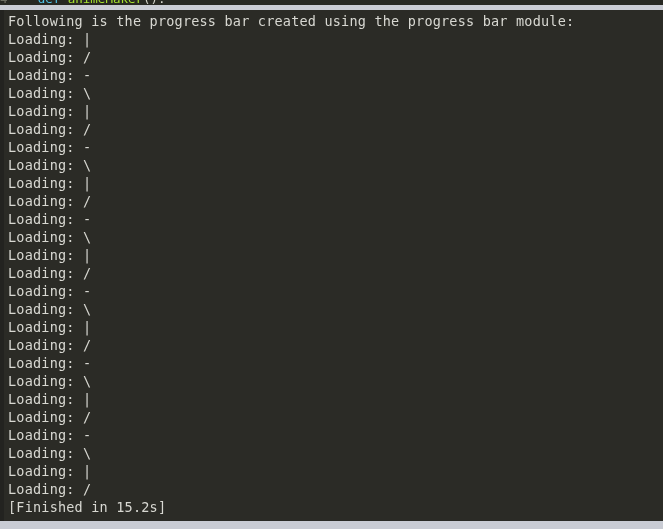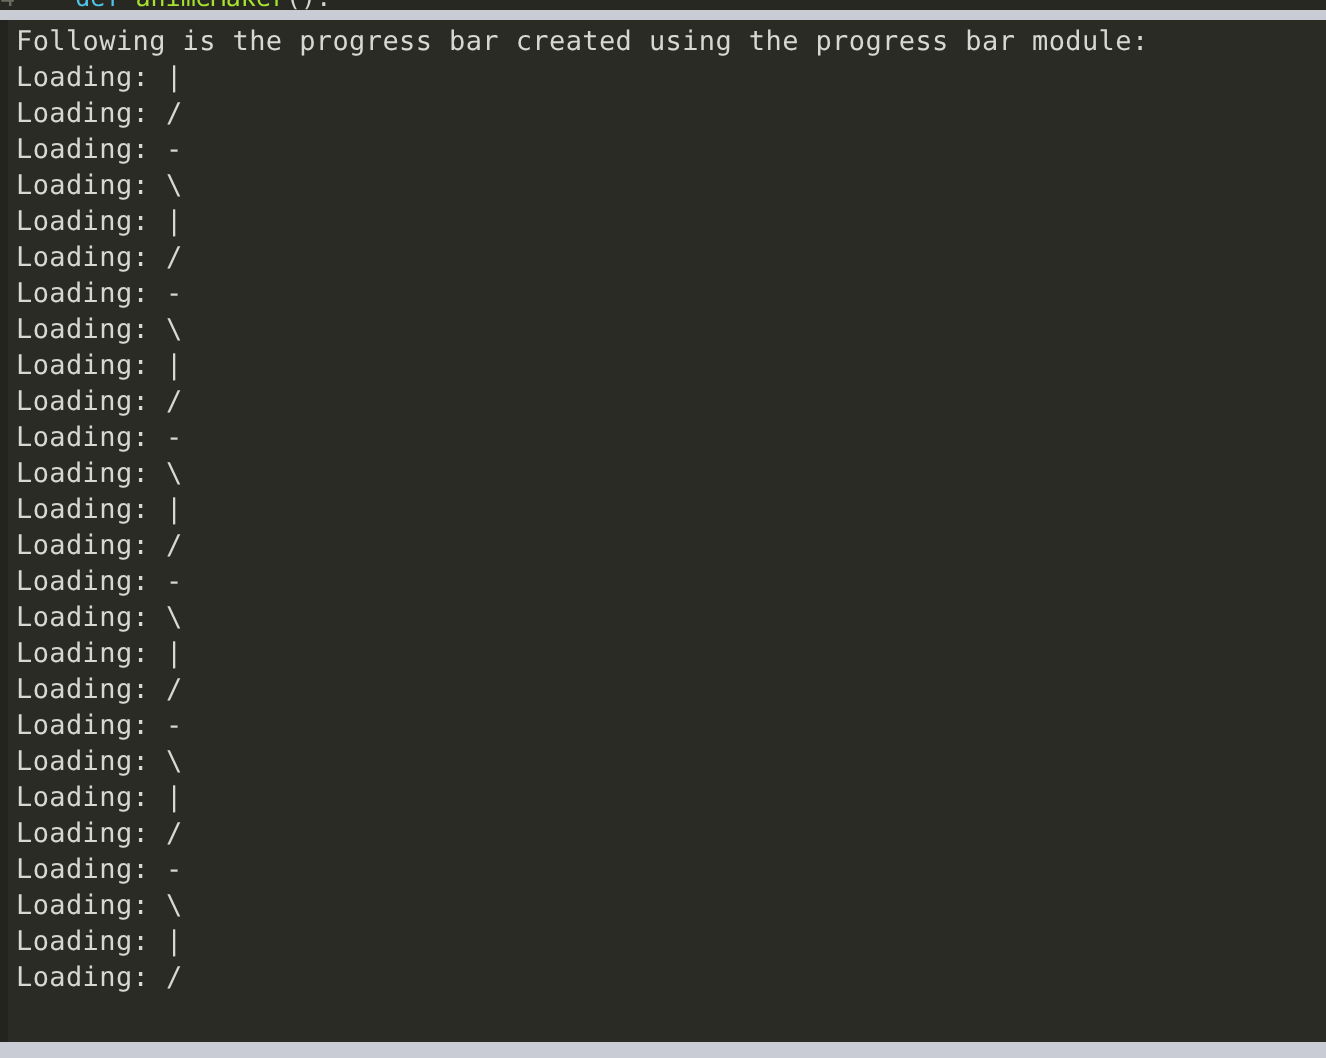--- a/index.html
+++ b/index.html
@@ -126,18 +126,19 @@
         <div class="out-line">Loading: |</div>
         <div class="out-line">Loading: /</div>
         <div class="out-line">Loading: -</div>
         <div class="out-line">Loading: \</div>
         <div class="out-line">Loading: |</div>
         <div class="out-line">Loading: /</div>
         <div class="out-line">Loading: -</div>
         <div class="out-line">Loading: \</div>
         <div class="out-line">Loading: |</div>
         <div class="out-line">Loading: /</div>
+        <div class="out-line">[Finished in 15.2s]</div>
       </div>
   </div>
 
   <div class="bottom-strip"></div>
 
 </div>
 
 </body></html>

